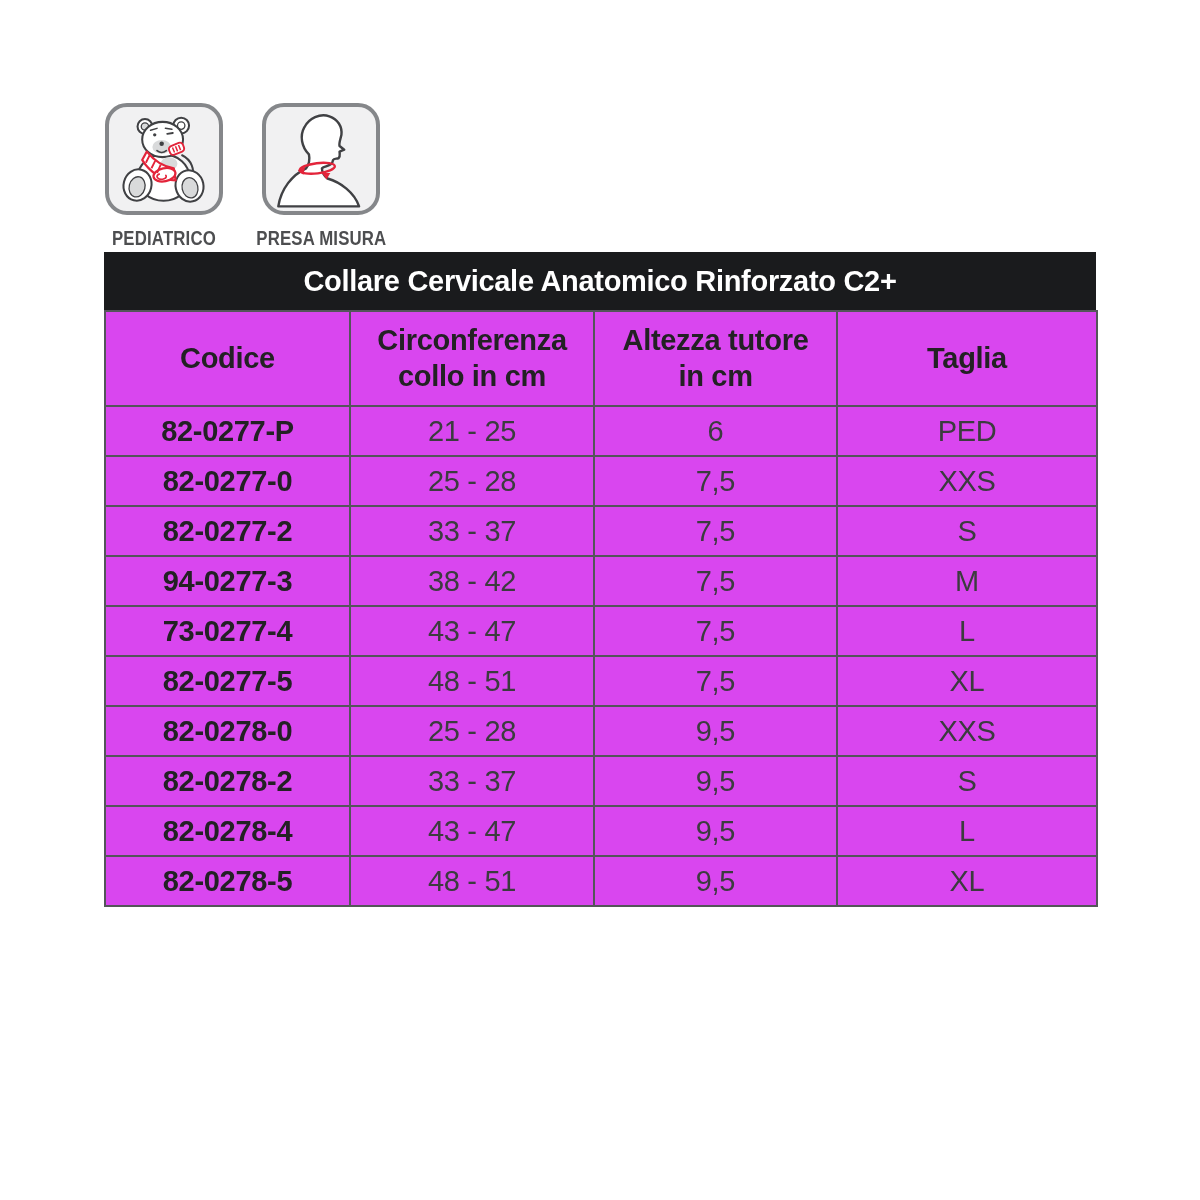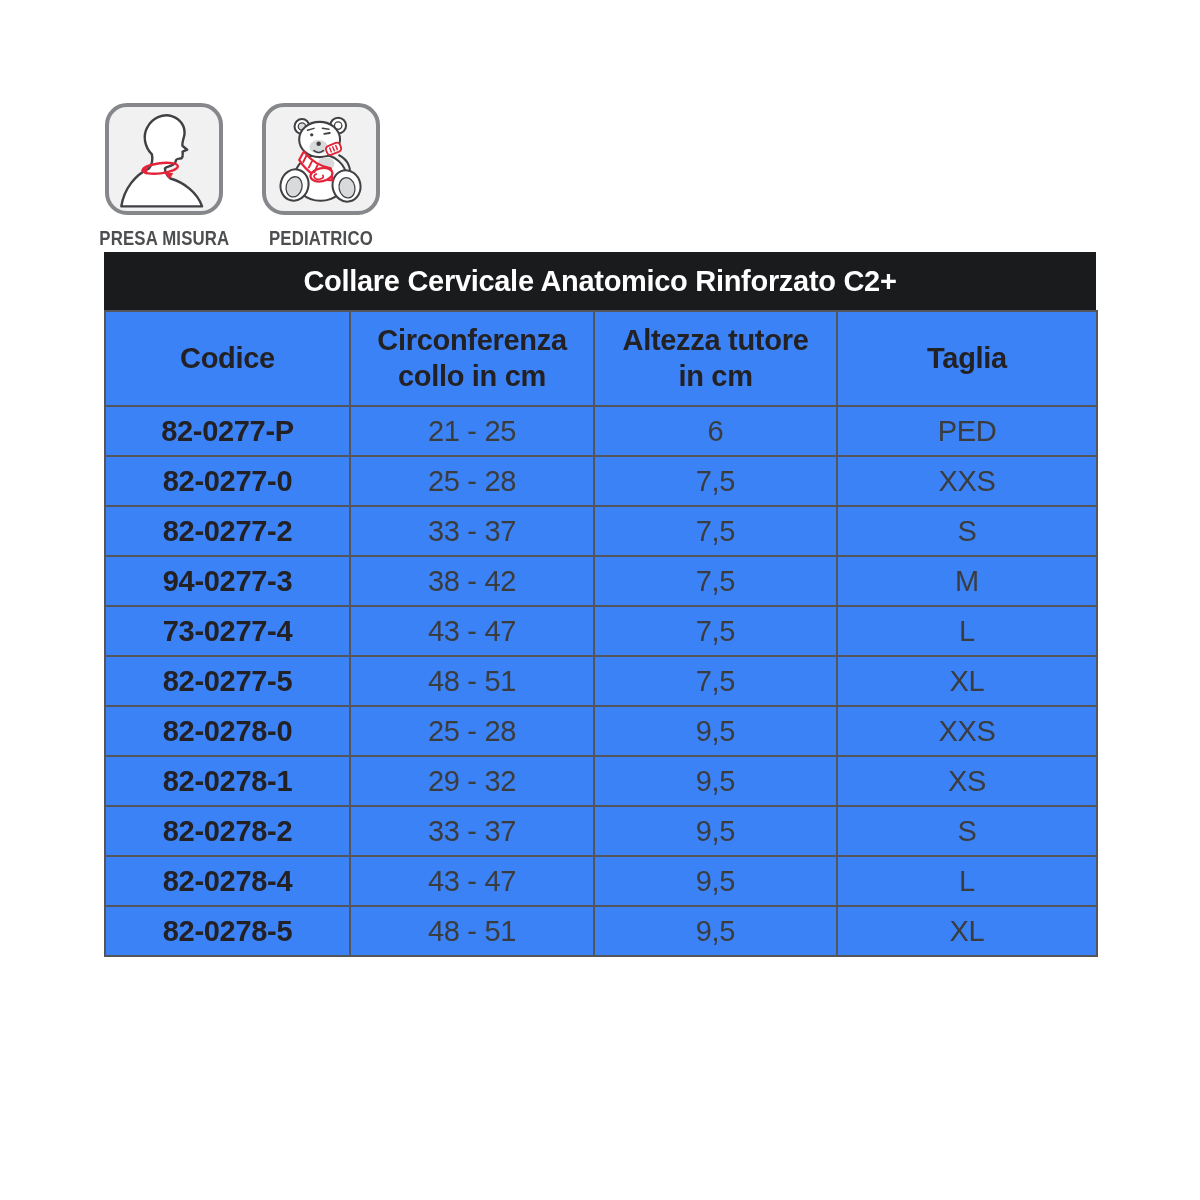--- a/index.html
+++ b/index.html
@@ -73,21 +73,21 @@
     font-weight: bold;
     letter-spacing: -0.3px;
     display: flex;
     align-items: center;
     justify-content: center;
   }
   table.spec {
     width: 100%;
     border-collapse: collapse;
     table-layout: fixed;
-    background: #3b82f6;
+    background: #d946ef;
   }
   table.spec th, table.spec td {
     border: 2px solid #54555a;
     text-align: center;
     vertical-align: middle;
     padding: 0;
     overflow: hidden;
   }
   table.spec th {
     height: 93px;
@@ -110,20 +110,70 @@
     font-weight: bold;
     color: #232124;
   }
 </style>
 </head>
 <body>
 
 <div class="page">
 
   <div class="badges-row">
+
+    <figure class="badge">
+      <div class="badge-box">
+        <svg viewBox="0 0 113 112" xmlns="http://www.w3.org/2000/svg">
+          <g stroke="#404144" stroke-width="2.2" fill="#ffffff" stroke-linejoin="round" stroke-linecap="round">
+
+            <ellipse cx="56" cy="76" rx="28" ry="25"></ellipse>
+
+            <path d="M76,52 C86,57 90,67 87,78" fill="none"></path>
+
+            <circle cx="36" cy="21" r="8"></circle>
+            <circle cx="75" cy="20" r="8.5"></circle>
+            <circle cx="36" cy="21" r="4" fill="#d9dadb" stroke-width="1.4"></circle>
+            <circle cx="75" cy="20" r="4" fill="#ffffff" stroke-width="1.4"></circle>
+
+            <ellipse cx="55" cy="35" rx="22" ry="19"></ellipse>
+          </g>
+
+          <ellipse cx="62" cy="61" rx="9" ry="7" fill="#d9dadb"></ellipse>
+
+          <ellipse cx="54" cy="43" rx="10" ry="7.5" fill="#d9dadb"></ellipse>
+          <circle cx="54" cy="39.5" r="2.4" fill="#404144"></circle>
+          <path d="M49,47 q5,4 10,0" fill="none" stroke="#404144" stroke-width="1.8" stroke-linecap="round"></path>
+
+          <circle cx="46.5" cy="30" r="1.8" fill="#404144"></circle>
+          <path d="M60,29 l6,-1" stroke="#404144" stroke-width="2" stroke-linecap="round"></path>
+          <path d="M42,25 l7,-2 M58,23 l7,1" stroke="#404144" stroke-width="1.6" stroke-linecap="round"></path>
+
+          <g stroke="#404144" stroke-width="2.2" fill="#ffffff">
+            <ellipse cx="28" cy="84" rx="15" ry="17" transform="rotate(14 28 84)"></ellipse>
+            <ellipse cx="84" cy="85" rx="15" ry="17" transform="rotate(-12 84 85)"></ellipse>
+          </g>
+          <ellipse cx="27.5" cy="86" rx="8.5" ry="11" transform="rotate(14 27.5 86)" fill="#d9dadb" stroke="#404144" stroke-width="1.4"></ellipse>
+          <ellipse cx="84.5" cy="87" rx="8.5" ry="11" transform="rotate(-12 84.5 87)" fill="#d9dadb" stroke="#404144" stroke-width="1.4"></ellipse>
+
+          <g stroke="#e3243a" stroke-width="2.4" fill="#ffffff" stroke-linejoin="round">
+            <path d="M38,48 C46,58 56,64 67,66 L69,79 C54,79 41,70 33,57 Z"></path>
+            <ellipse cx="57" cy="73" rx="12" ry="7" transform="rotate(-12 57 73)"></ellipse>
+          </g>
+          <path d="M41,52 l-4,8 M47,58 l-4,8 M53,62 l-4,9" stroke="#e3243a" stroke-width="2" fill="none"></path>
+          <path d="M52,72 a5,3 0 1 0 6,1" stroke="#e3243a" stroke-width="1.8" fill="none"></path>
+
+          <g transform="rotate(-22 70 45)">
+            <rect x="62" y="40" width="16" height="10" rx="3.5" fill="#ffffff" stroke="#e3243a" stroke-width="2"></rect>
+            <path d="M66.5,42 v6 M70,42 v6 M73.5,42 v6" stroke="#e3243a" stroke-width="1.6"></path>
+          </g>
+        </svg>
+      </div>
+      <figcaption class="badge-caption">PEDIATRICO</figcaption>
+    </figure>
 
     <figure class="badge">
       <div class="badge-box">
         <svg viewBox="0 0 118 112" xmlns="http://www.w3.org/2000/svg">
 
           <path d="M13,107
                    C16,88 28,73 43,66
                    C46,62 47,56 46,51
                    C38,43 36,31 41,22
                    C46,12 58,6.5 68,10
@@ -136,70 +186,20 @@
                    C66,64 62,64 60,66
                    C60,70 62,74 66,77
                    C80,81 95,92 100,107 Z" fill="#ffffff" stroke="#404144" stroke-width="2.6" stroke-linejoin="round"></path>
 
           <ellipse cx="55" cy="66" rx="19" ry="5.5" fill="none" stroke="#e3243a" stroke-width="2.6" transform="rotate(-7 55 66)"></ellipse>
           <path d="M42,64 l-8,4 6,5 z" fill="#e3243a"></path>
           <path d="M60,71 l9,0 -4,7 z" fill="#e3243a"></path>
         </svg>
       </div>
       <figcaption class="badge-caption">PRESA MISURA</figcaption>
-    </figure>
-
-    <figure class="badge">
-      <div class="badge-box">
-        <svg viewBox="0 0 113 112" xmlns="http://www.w3.org/2000/svg">
-          <g stroke="#404144" stroke-width="2.2" fill="#ffffff" stroke-linejoin="round" stroke-linecap="round">
-
-            <ellipse cx="56" cy="76" rx="28" ry="25"></ellipse>
-
-            <path d="M76,52 C86,57 90,67 87,78" fill="none"></path>
-
-            <circle cx="36" cy="21" r="8"></circle>
-            <circle cx="75" cy="20" r="8.5"></circle>
-            <circle cx="36" cy="21" r="4" fill="#d9dadb" stroke-width="1.4"></circle>
-            <circle cx="75" cy="20" r="4" fill="#ffffff" stroke-width="1.4"></circle>
-
-            <ellipse cx="55" cy="35" rx="22" ry="19"></ellipse>
-          </g>
-
-          <ellipse cx="62" cy="61" rx="9" ry="7" fill="#d9dadb"></ellipse>
-
-          <ellipse cx="54" cy="43" rx="10" ry="7.5" fill="#d9dadb"></ellipse>
-          <circle cx="54" cy="39.5" r="2.4" fill="#404144"></circle>
-          <path d="M49,47 q5,4 10,0" fill="none" stroke="#404144" stroke-width="1.8" stroke-linecap="round"></path>
-
-          <circle cx="46.5" cy="30" r="1.8" fill="#404144"></circle>
-          <path d="M60,29 l6,-1" stroke="#404144" stroke-width="2" stroke-linecap="round"></path>
-          <path d="M42,25 l7,-2 M58,23 l7,1" stroke="#404144" stroke-width="1.6" stroke-linecap="round"></path>
-
-          <g stroke="#404144" stroke-width="2.2" fill="#ffffff">
-            <ellipse cx="28" cy="84" rx="15" ry="17" transform="rotate(14 28 84)"></ellipse>
-            <ellipse cx="84" cy="85" rx="15" ry="17" transform="rotate(-12 84 85)"></ellipse>
-          </g>
-          <ellipse cx="27.5" cy="86" rx="8.5" ry="11" transform="rotate(14 27.5 86)" fill="#d9dadb" stroke="#404144" stroke-width="1.4"></ellipse>
-          <ellipse cx="84.5" cy="87" rx="8.5" ry="11" transform="rotate(-12 84.5 87)" fill="#d9dadb" stroke="#404144" stroke-width="1.4"></ellipse>
-
-          <g stroke="#e3243a" stroke-width="2.4" fill="#ffffff" stroke-linejoin="round">
-            <path d="M38,48 C46,58 56,64 67,66 L69,79 C54,79 41,70 33,57 Z"></path>
-            <ellipse cx="57" cy="73" rx="12" ry="7" transform="rotate(-12 57 73)"></ellipse>
-          </g>
-          <path d="M41,52 l-4,8 M47,58 l-4,8 M53,62 l-4,9" stroke="#e3243a" stroke-width="2" fill="none"></path>
-          <path d="M52,72 a5,3 0 1 0 6,1" stroke="#e3243a" stroke-width="1.8" fill="none"></path>
-
-          <g transform="rotate(-22 70 45)">
-            <rect x="62" y="40" width="16" height="10" rx="3.5" fill="#ffffff" stroke="#e3243a" stroke-width="2"></rect>
-            <path d="M66.5,42 v6 M70,42 v6 M73.5,42 v6" stroke="#e3243a" stroke-width="1.6"></path>
-          </g>
-        </svg>
-      </div>
-      <figcaption class="badge-caption">PEDIATRICO</figcaption>
     </figure>
 
   </div>
 
   <div class="spec-wrap">
     <div class="table-title">Collare Cervicale Anatomico Rinforzato C2+</div>
     <table class="spec">
       <colgroup>
         <col style="width:245px">
         <col style="width:244px">
@@ -253,26 +253,20 @@
             <td>7,5</td>
             <td>XL</td>
           </tr>
           <tr>
             <td class="code">82-0278-0</td>
             <td>25 - 28</td>
             <td>9,5</td>
             <td>XXS</td>
           </tr>
           <tr>
-            <td class="code">82-0278-1</td>
-            <td>29 - 32</td>
-            <td>9,5</td>
-            <td>XS</td>
-          </tr>
-          <tr>
             <td class="code">82-0278-2</td>
             <td>33 - 37</td>
             <td>9,5</td>
             <td>S</td>
           </tr>
           <tr>
             <td class="code">82-0278-4</td>
             <td>43 - 47</td>
             <td>9,5</td>
             <td>L</td>

